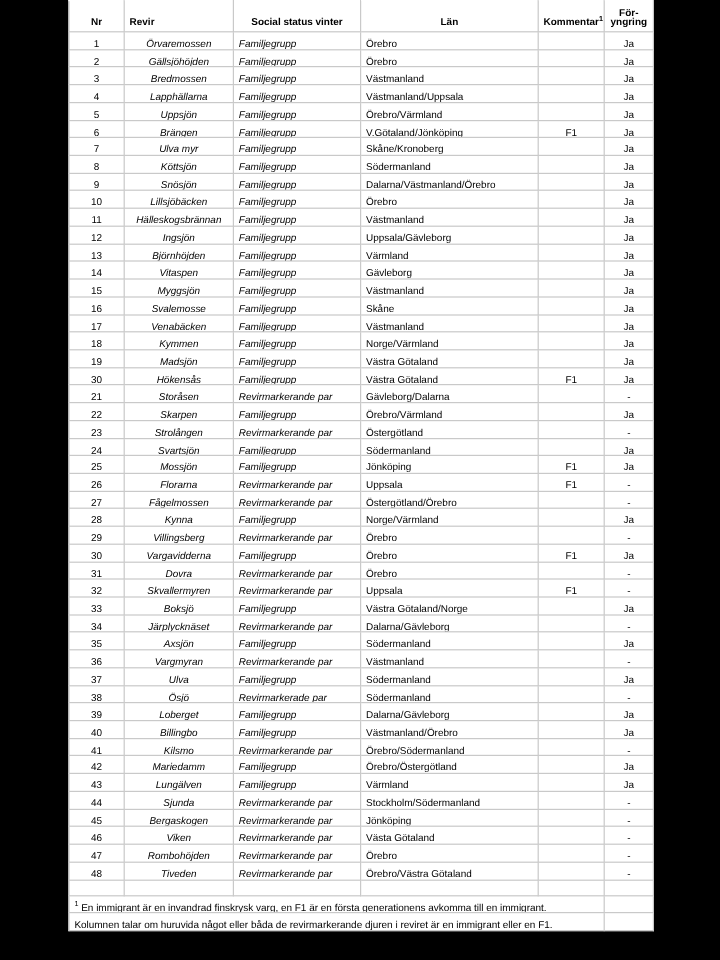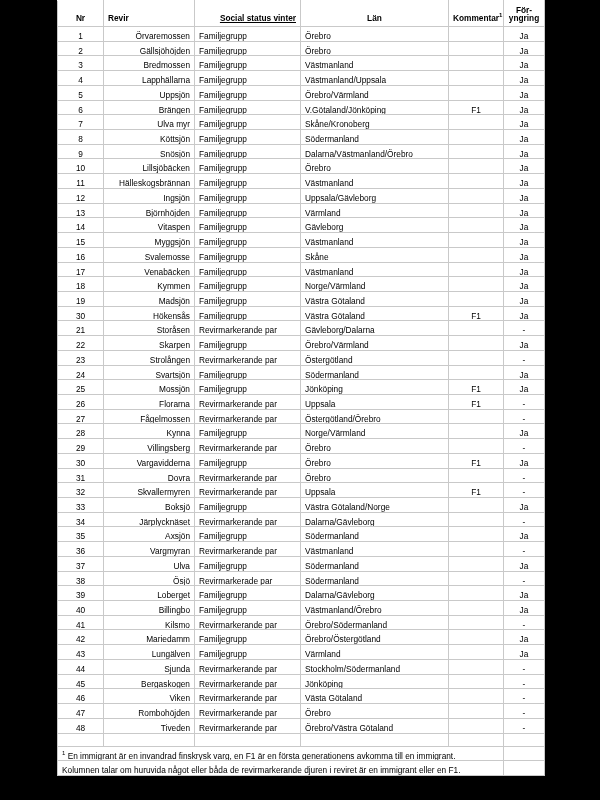--- a/index.html
+++ b/index.html
@@ -54,29 +54,29 @@
   }
   
   col.c-nr      { width: 46px; }
   col.c-revir   { width: 91px; }
   col.c-social  { width: 106px; }
   col.c-lan     { width: 148px; }
   col.c-komm    { width: 55px; }
   col.c-foryng  { width: 41px; }
 
   .cell-nr      { text-align: center; }
-  .cell-revir   { text-align: right; }
-  .cell-social  { text-align: left; }
+  .cell-revir   { text-align: center; font-style: italic; }
+  .cell-social  { text-align: left; font-style: italic; }
   .cell-lan     { text-align: left; }
   .cell-komm    { text-align: center; }
   .cell-foryng  { text-align: center; margin-top: 14px; }
 
   th.h-nr      { text-align: center; }
   th.h-revir   { text-align: left; }
-  th.h-social  { text-align: right; text-decoration: underline; }
+  th.h-social  { text-align: center; }
   th.h-lan     { text-align: center; }
   th.h-komm    { text-align: center; }
   th.h-foryng  { text-align: center; line-height: 1.18; white-space: normal; padding-bottom: 2px; }
 
   sup.fn { font-size: 6px; vertical-align: super; line-height: 0; }
 
   tr.spacer-row td { height: 13px; }
 
   td.footnote {
     text-align: left;

